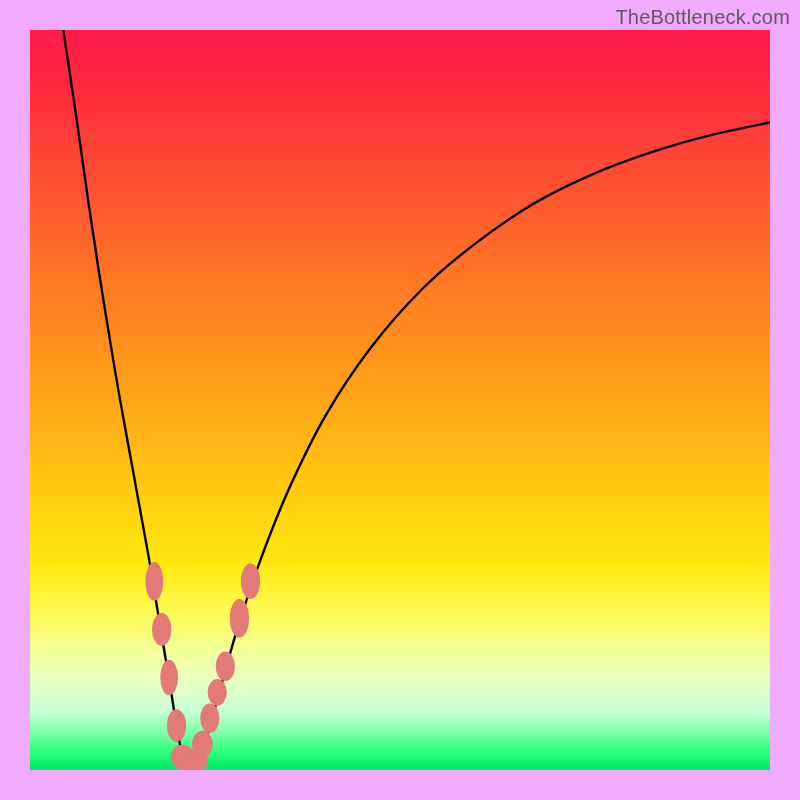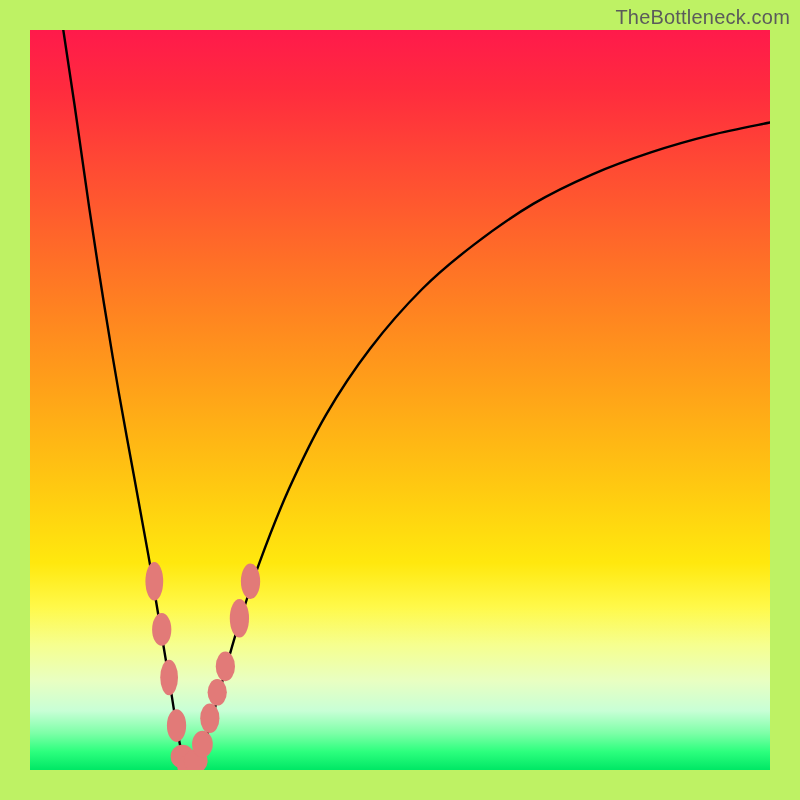--- a/index.html
+++ b/index.html
@@ -8,21 +8,21 @@
     width: 800px;
     height: 800px;
     overflow: hidden;
     background: #000;
     font-family: Arial, Helvetica, sans-serif;
   }
   .outer {
     position: relative;
     width: 800px;
     height: 800px;
-    background: #bef264;
+    background: #f0abfc;
   }
   .plot {
     position: absolute;
     left: 30px;
     top: 30px;
     width: 740px;
     height: 740px;
     background: linear-gradient(to bottom,
       #ff1a4b 0%,
       #ff2b3e 8%,

